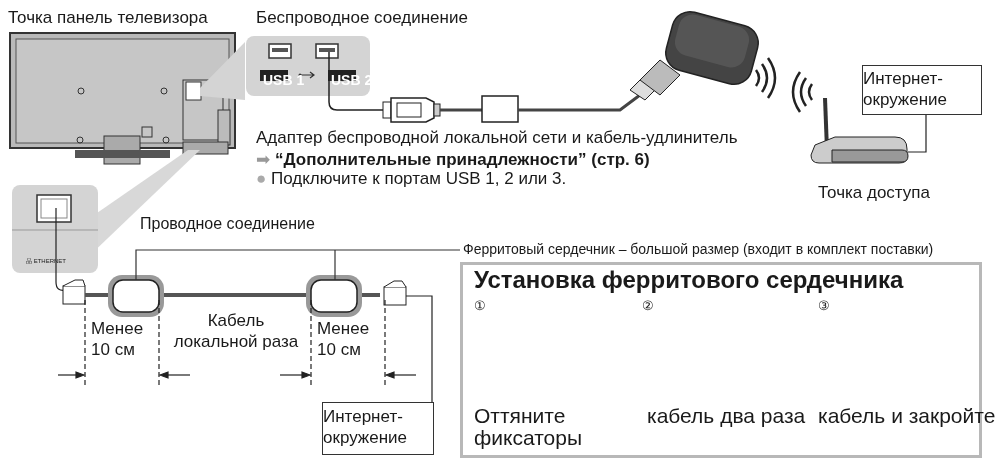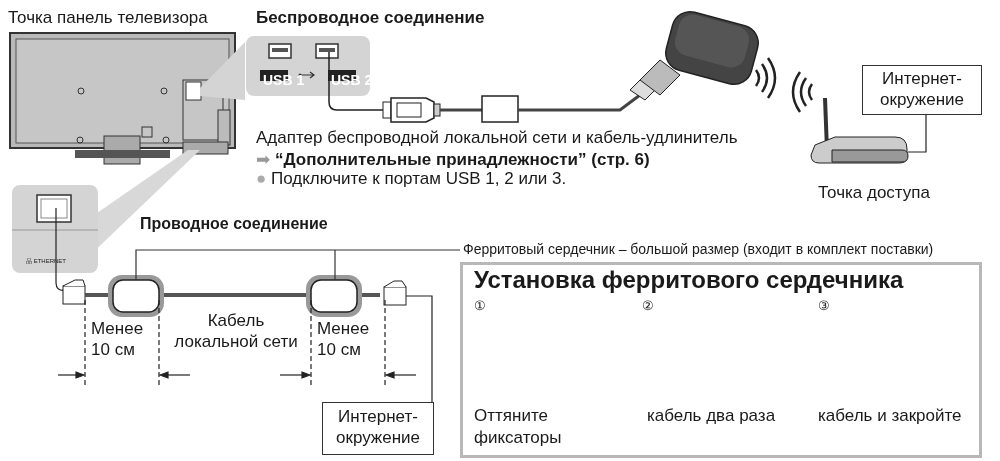--- a/index.html
+++ b/index.html
@@ -1,26 +1,26 @@
 <!DOCTYPE html>
 <html><head>
 <meta charset="utf-8">
 <style>
   html, body { margin:0; padding:0; background:#fff; }
   body { width:1000px; height:461px; position:relative; overflow:hidden; font-family:"Liberation Sans", sans-serif; color:#1a1a1a; }
   .abs { position:absolute; }
   .t { white-space:nowrap; }
   .h-title { font-size:17px; }
-  .h-bold { font-weight:bold; font-size:17px; }
+  .h-bold { font-weight:normal; font-size:17px; }
   .body-text { font-size:17px; }
-  .box { border:1.5px solid #333; background:#fff; text-align:center; font-size:17px; line-height:21px; }
+  .box { border:1.5px solid #333; background:#fff; font-size:17px; line-height:21px; }
   svg { position:absolute; left:0; top:0; }
   .ferrite-panel { left:460px; top:262px; width:522px; height:196px; border:3px solid #b8b8b8; box-sizing:border-box; background:#fff; }
   .step-num { font-size:13px; }
-  .step-caption { font-size:17px; line-height:22px; }
+  .step-caption { font-size:21px; line-height:22px; }
 </style>
 </head>
 <body>
 
 <svg width="1000" height="461">
 
   <g>
     <rect x="10" y="33" width="225" height="115" fill="#b9b9b9" stroke="#333" stroke-width="2"></rect>
     <rect x="16" y="39" width="213" height="104" fill="#c6c6c6" stroke="#555" stroke-width="1"></rect>
     <circle cx="81" cy="91" r="3" fill="none" stroke="#333"></circle>
@@ -183,21 +183,21 @@
 
 <div class="abs t h-bold" style="left:140px;top:215px;font-size:16px;">Проводное соединение</div>
 <div class="abs t" style="left:463px;top:241px;font-size:14px;">Ферритовый сердечник – большой размер (входит в комплект поставки)</div>
 
 <div class="abs body-text" style="left:91px;top:318px;line-height:21px;">
   <div>Менее</div>
   <div>10 см</div>
 </div>
 <div class="abs body-text" style="left:163px;top:310px;width:146px;text-align:center;line-height:21px;">
   <div>Кабель</div>
-  <div>локальной сети</div>
+  <div>локальной раза</div>
 </div>
 <div class="abs body-text" style="left:317px;top:318px;line-height:21px;">
   <div>Менее</div>
   <div>10 см</div>
 </div>
 
 <div class="abs box" style="left:322px;top:402px;width:110px;height:48px;padding-top:3px;">
   <div>Интернет-</div>
   <div>окружение</div>
 </div>

